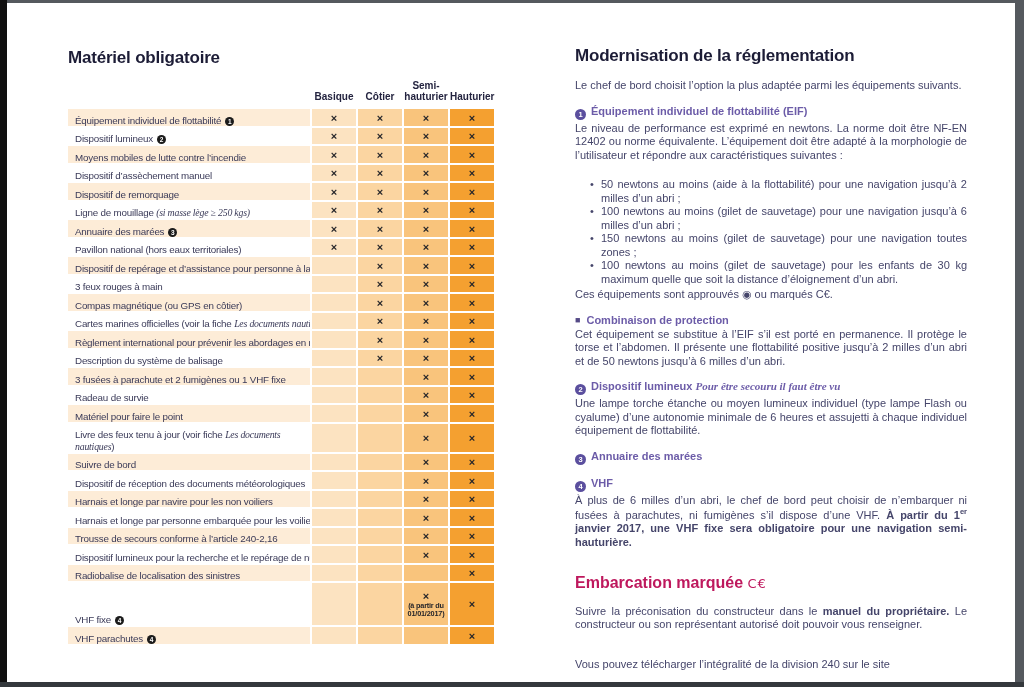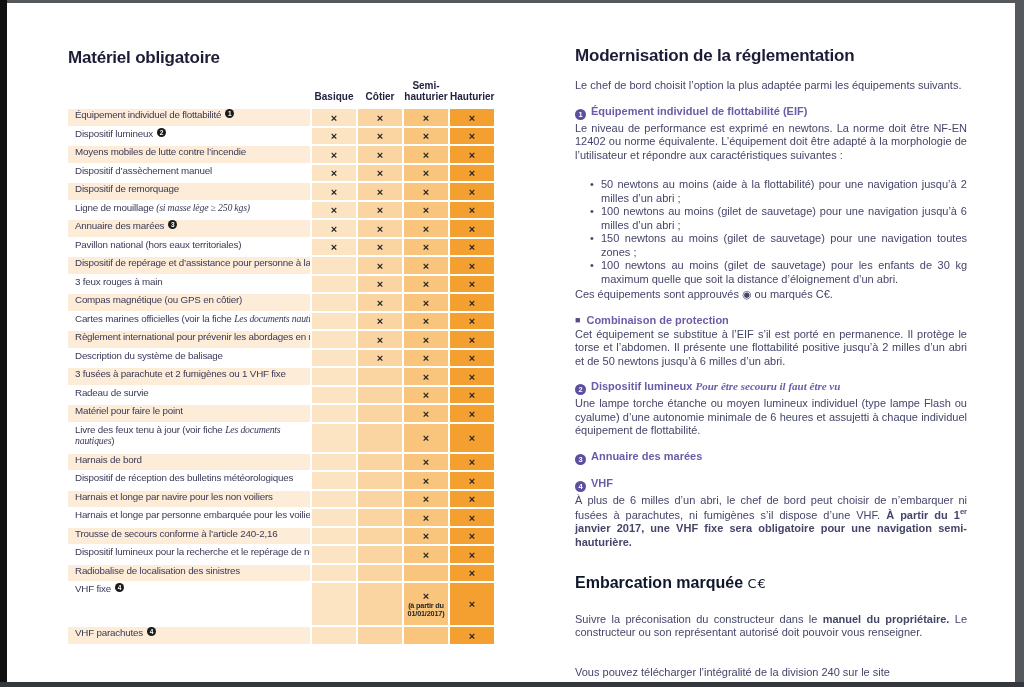--- a/index.html
+++ b/index.html
@@ -29,21 +29,21 @@
   }
   .th { font-size:10px; font-weight:bold; color:#23233f; text-align:center; line-height:1.12; padding-bottom:3px; }
 
   .trow {
     display:grid; grid-template-columns:242px 44px 44px 44px 44px;
     column-gap:2px; margin-bottom:2px; min-height:16.5px;
   }
   .trow.h2l { min-height:28px; }
   .trow.h3l { min-height:42px; }
   .lbl {
-    display:flex; align-items:flex-start; padding-left:7px; padding-right:3px;
+    display:flex; align-items:flex-end; padding-left:7px; padding-right:3px;
     font-size:9.8px; letter-spacing:-0.2px; color:#3a3a58;
     white-space:nowrap; overflow:hidden;
   }
   .h2l .lbl { white-space:normal; line-height:1.15; }
   .lbl.alt { background:#fdecd7; }
   .badge-dark {
     flex:0 0 auto; width:9px; height:9px; border-radius:50%; background:#1b1b1b;
     color:#fff; font-size:6.5px; font-weight:bold; display:inline-flex;
     align-items:center; justify-content:center; margin-left:4px;
   }
@@ -65,21 +65,21 @@
     color:#fff; font-size:7.5px; font-weight:bold; align-items:center; justify-content:center;
     margin-right:5px; vertical-align:-2px;
   }
   .square-marker { color:#554a86; font-size:9px; margin-right:6px; vertical-align:1px; }
   ul.bullets { list-style:none; margin:16px 0 2px 0; padding-left:26px; }
   ul.bullets li { font-size:11px; line-height:1.23; color:#45456a; text-align:justify; position:relative; }
   ul.bullets li::before { content:"\2022"; position:absolute; left:-11px; color:#45456a; }
   .b { font-weight:bold; }
   .i { font-style:italic;font-family:Liberation Serif, serif; }
   sup { font-size:7.5px; }
-  .h-emb { font-size:16px; font-weight:bold; color:#0f172a; margin:24px 0 21px; }
+  .h-emb { font-size:16px; font-weight:bold; color:#be185d; margin:24px 0 13px; }
   .ce { font-weight:normal; font-size:13px; letter-spacing:1px; font-family:"DejaVu Sans", sans-serif; }
   .download { margin-top:26px; }
 </style>
 </head>
 <body>
 
 <div class="edge edge-top"></div>
 <div class="edge edge-left"></div>
 <div class="edge edge-right"></div>
 <div class="edge edge-bottom"></div>
@@ -370,34 +370,34 @@
         <div class="cell" style="background: rgb(251, 213, 161);"></div>
         <div class="cell" style="background: rgb(249, 196, 124);">
           <span>×</span>
         </div>
         <div class="cell" style="background: rgb(244, 160, 48);">
           <span>×</span>
         </div>
       </div>
       <div class="trow">
         <div class="lbl alt">
-          <span><span>Harnais de bord</span></span>
-        </div>
-        <div class="cell" style="background: rgb(252, 227, 193);"></div>
-        <div class="cell" style="background: rgb(251, 213, 161);"></div>
-        <div class="cell" style="background: rgb(249, 196, 124);">
-          <span>×</span>
-        </div>
-        <div class="cell" style="background: rgb(244, 160, 48);">
-          <span>×</span>
-        </div>
-      </div>
-      <div class="trow">
-        <div class="lbl">
-          <span><span>Dispositif de réception des bulletins météorologiques</span></span>
+          <span><span>Suivre de bord</span></span>
+        </div>
+        <div class="cell" style="background: rgb(252, 227, 193);"></div>
+        <div class="cell" style="background: rgb(251, 213, 161);"></div>
+        <div class="cell" style="background: rgb(249, 196, 124);">
+          <span>×</span>
+        </div>
+        <div class="cell" style="background: rgb(244, 160, 48);">
+          <span>×</span>
+        </div>
+      </div>
+      <div class="trow">
+        <div class="lbl">
+          <span><span>Dispositif de réception des documents météorologiques</span></span>
         </div>
         <div class="cell" style="background: rgb(252, 227, 193);"></div>
         <div class="cell" style="background: rgb(251, 213, 161);"></div>
         <div class="cell" style="background: rgb(249, 196, 124);">
           <span>×</span>
         </div>
         <div class="cell" style="background: rgb(244, 160, 48);">
           <span>×</span>
         </div>
       </div>

